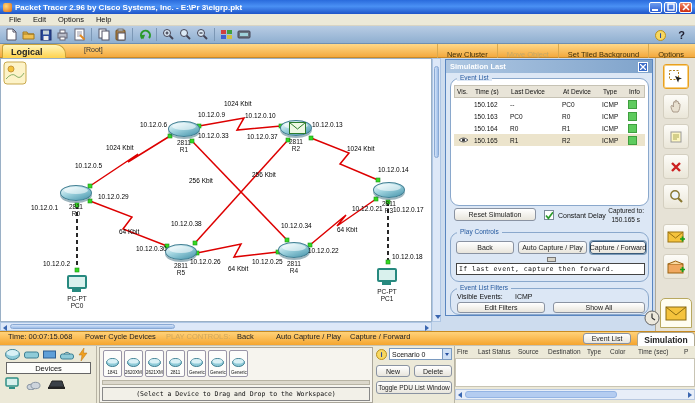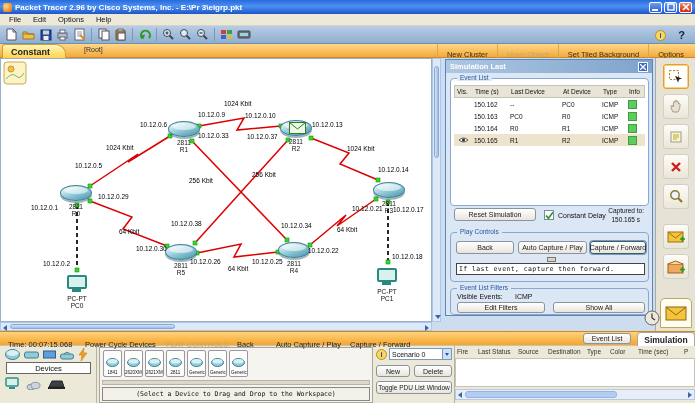--- a/index.html
+++ b/index.html
@@ -39,21 +39,21 @@
 .vscroll{position:absolute;left:432px;top:0;width:9px;height:264px;background:#dde8f8;border:1px solid #aec6e4}
 .hthumb{position:absolute;left:9px;top:1px;width:165px;height:5px;background:linear-gradient(#d5e4f8,#9cbce8);border:1px solid #89a9d4;border-radius:3px}
 .vthumb{position:absolute;left:1px;top:7px;width:5px;height:92px;background:linear-gradient(90deg,#d5e4f8,#9cbce8);border:1px solid #89a9d4;border-radius:3px}
 .tri{width:0;height:0;position:absolute}
 .tri.l{left:2px;top:2px;border-top:3px solid transparent;border-bottom:3px solid transparent;border-right:4px solid #3a66b0}
 .tri.r{right:2px;top:2px;border-top:3px solid transparent;border-bottom:3px solid transparent;border-left:4px solid #3a66b0}
 .tri.d{left:2px;bottom:2px;border-left:3px solid transparent;border-right:3px solid transparent;border-top:4px solid #3a66b0}
 .simpanel{position:absolute;left:445px;top:1px;width:208px;height:257px;background:#dce7f5;border:1px solid #5a86c0;z-index:2}
 .sp-head{height:13px;background:linear-gradient(90deg,#aec7e2,#7fa3cb);display:flex;align-items:center;padding:0 4px;font-weight:bold;color:#fff;font-size:7.5px}
 .sp-close{margin-left:auto;width:10px;height:10px;background:#3a6cc8;border:1px solid #fff;display:flex;align-items:center;justify-content:center}
-.grp{position:absolute;border:1px solid #8aa8cc;border-radius:4px}
+.grp{position:absolute;border:1px solid #8aa8cc;border-radius:9px}
 .legend{position:absolute;top:-5px;left:6px;background:#dce7f5;padding:0 3px;font-size:6.5px;color:#24589e;white-space:nowrap}
 .grp.events{left:4px;top:18px;width:199px;height:128px;background:#fff}
 .etable{position:absolute;left:3px;top:6px;width:191px}
 .erow{display:flex;height:12px;align-items:center}
 .erow.hd{background:#e8e4d8;border:1px solid #c6c2b4;height:13px}
 .erow.hl{background:#ece4cc}
 .ec{font-size:6.5px;padding-left:2px;white-space:nowrap;overflow:hidden;display:flex;align-items:center}
 .c0{width:18px}.c1{width:36px}.c2{width:52px}.c3{width:40px}.c4{width:26px}.c5{width:17px}
 .isq{width:9px;height:9px;background:#5ecb5e;border:1px solid #3f9f3f;display:inline-block}
 .btn{position:absolute;background:linear-gradient(#ffffff,#e8e5dc);border:1px solid #8a93a2;border-radius:3px;font-size:7px;display:flex;align-items:center;justify-content:center;color:#222;white-space:nowrap}
@@ -63,21 +63,21 @@
 .capt{position:absolute;font-size:6.5px;text-align:right;white-space:nowrap}
 .statusbox{position:absolute;left:5px;top:30px;width:189px;height:12px;background:#fff;border:1px solid #444;display:flex;align-items:center;padding-left:2px;font-family:"DejaVu Sans Mono",monospace;font-size:6.5px;letter-spacing:.4px;white-space:nowrap;overflow:hidden}
 .slider-handle{position:absolute;left:96px;top:24px;width:9px;height:5px;background:#d8d4c8;border:1px solid #777}
 .side-tools{position:absolute;left:655px;top:0;width:40px;height:273px;background:#e6e2d6;border-left:1px solid #b0aa98}
 .stool{position:absolute;left:7px;width:26px;height:25px;border:1px solid #d4cfc0;border-radius:3px;background:linear-gradient(#fdfcf8,#eae6d8);display:flex;align-items:center;justify-content:center}
 .stool.active{background:#fff;border:1px solid #e8a020;box-shadow:inset 0 0 0 1px #f8d080}
 .mode-corner{position:absolute;left:644px;top:240px;width:51px;height:33px;z-index:6}
 .env-tab{position:absolute;left:16px;top:0;width:32px;height:30px;background:#fffdf0;border:1px solid #b8a860;border-radius:5px 5px 0 0;display:flex;align-items:center;justify-content:center}
 .clock-ico{position:absolute;left:0px;top:12px}
 .statusbar{position:absolute;top:331px;left:0;width:695px;height:14px;background:linear-gradient(#ffd27a,#f5a52e);border-top:1px solid #c88a20;font-size:7.5px;color:#222;z-index:5}
-.sb{position:absolute;top:8px;white-space:nowrap}
+.sb{position:absolute;top:0;white-space:nowrap}
 .sb.gray{color:#cfa75c}
 #evlistbtn{left:583px;top:1px;width:48px;height:11px}
 #simtab{position:absolute;left:637px;top:0;width:58px;height:14px;background:#fff;border:1px solid #b0a890;border-bottom:none;border-radius:4px 4px 0 0;display:flex;align-items:center;justify-content:center;font-weight:bold;font-size:8.5px}
 .bottom{position:absolute;top:345px;left:0;width:695px;height:58px;background:#ece9d8;border-top:1px solid #c8c4b4}
 .pal{position:absolute;left:0;top:0;width:97px;height:58px;border-right:1px solid #b8b4a4}
 .pal-row1{position:absolute;left:5px;top:2px;display:flex;gap:4px;align-items:center}
 .pal-row2{position:absolute;left:5px;top:31px;display:flex;gap:6px;align-items:flex-end}
 .pal-ico{display:flex;align-items:center;justify-content:center}
 #routersbox{position:absolute;left:6px;top:16px;width:85px;height:12px;background:#fdfdfb;border:1px solid #666;display:flex;align-items:center;justify-content:center;font-size:7.5px}
 .models{position:absolute;left:99px;top:1px;width:274px;height:56px;background:#f6f4ee;border:1px solid #aaa69a}
@@ -232,21 +232,21 @@
       </span>
       <span class="tbtn">
         <svg width="11" height="12">
           <text x="5.5" y="10" font-size="11" text-anchor="middle" fill="#223" font-weight="bold" font-family="Liberation Sans">?</text>
         </svg>
       </span>
     </div>
 
   <div class="clusterbar">
     <div class="logical-tab">
-        <span>Constant</span>
+        <span>Logical</span>
       </div>
     <span class="root-label">[Root]</span>
     <div class="cluster-actions" id="clusteractions">
         <span class="caction">New Cluster</span>
         <span class="caction disabled">Move Object</span>
         <span class="caction">Set Tiled Background</span>
         <span class="caction">Options</span>
       </div>
   </div>
 

